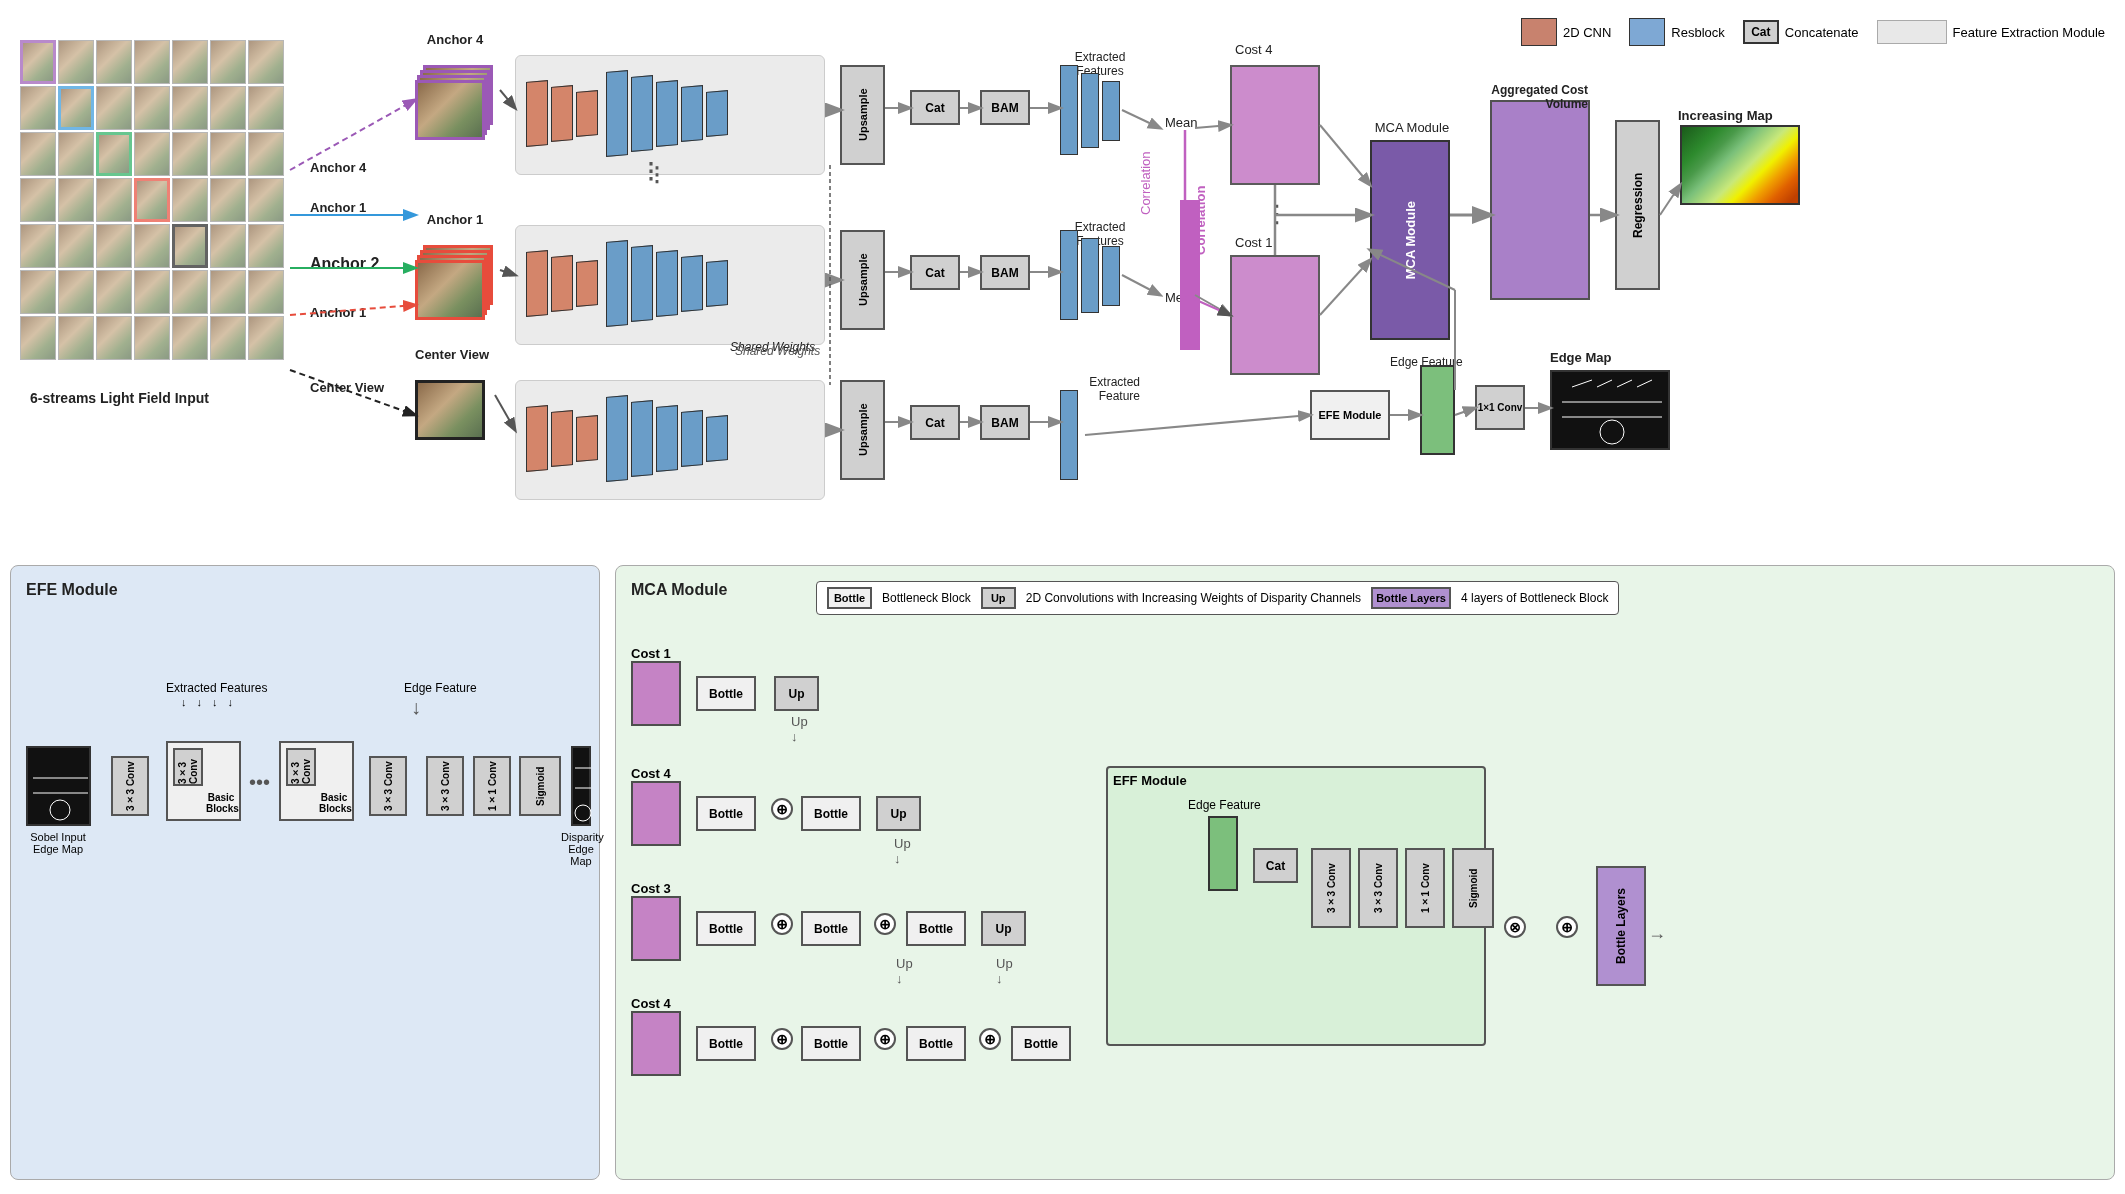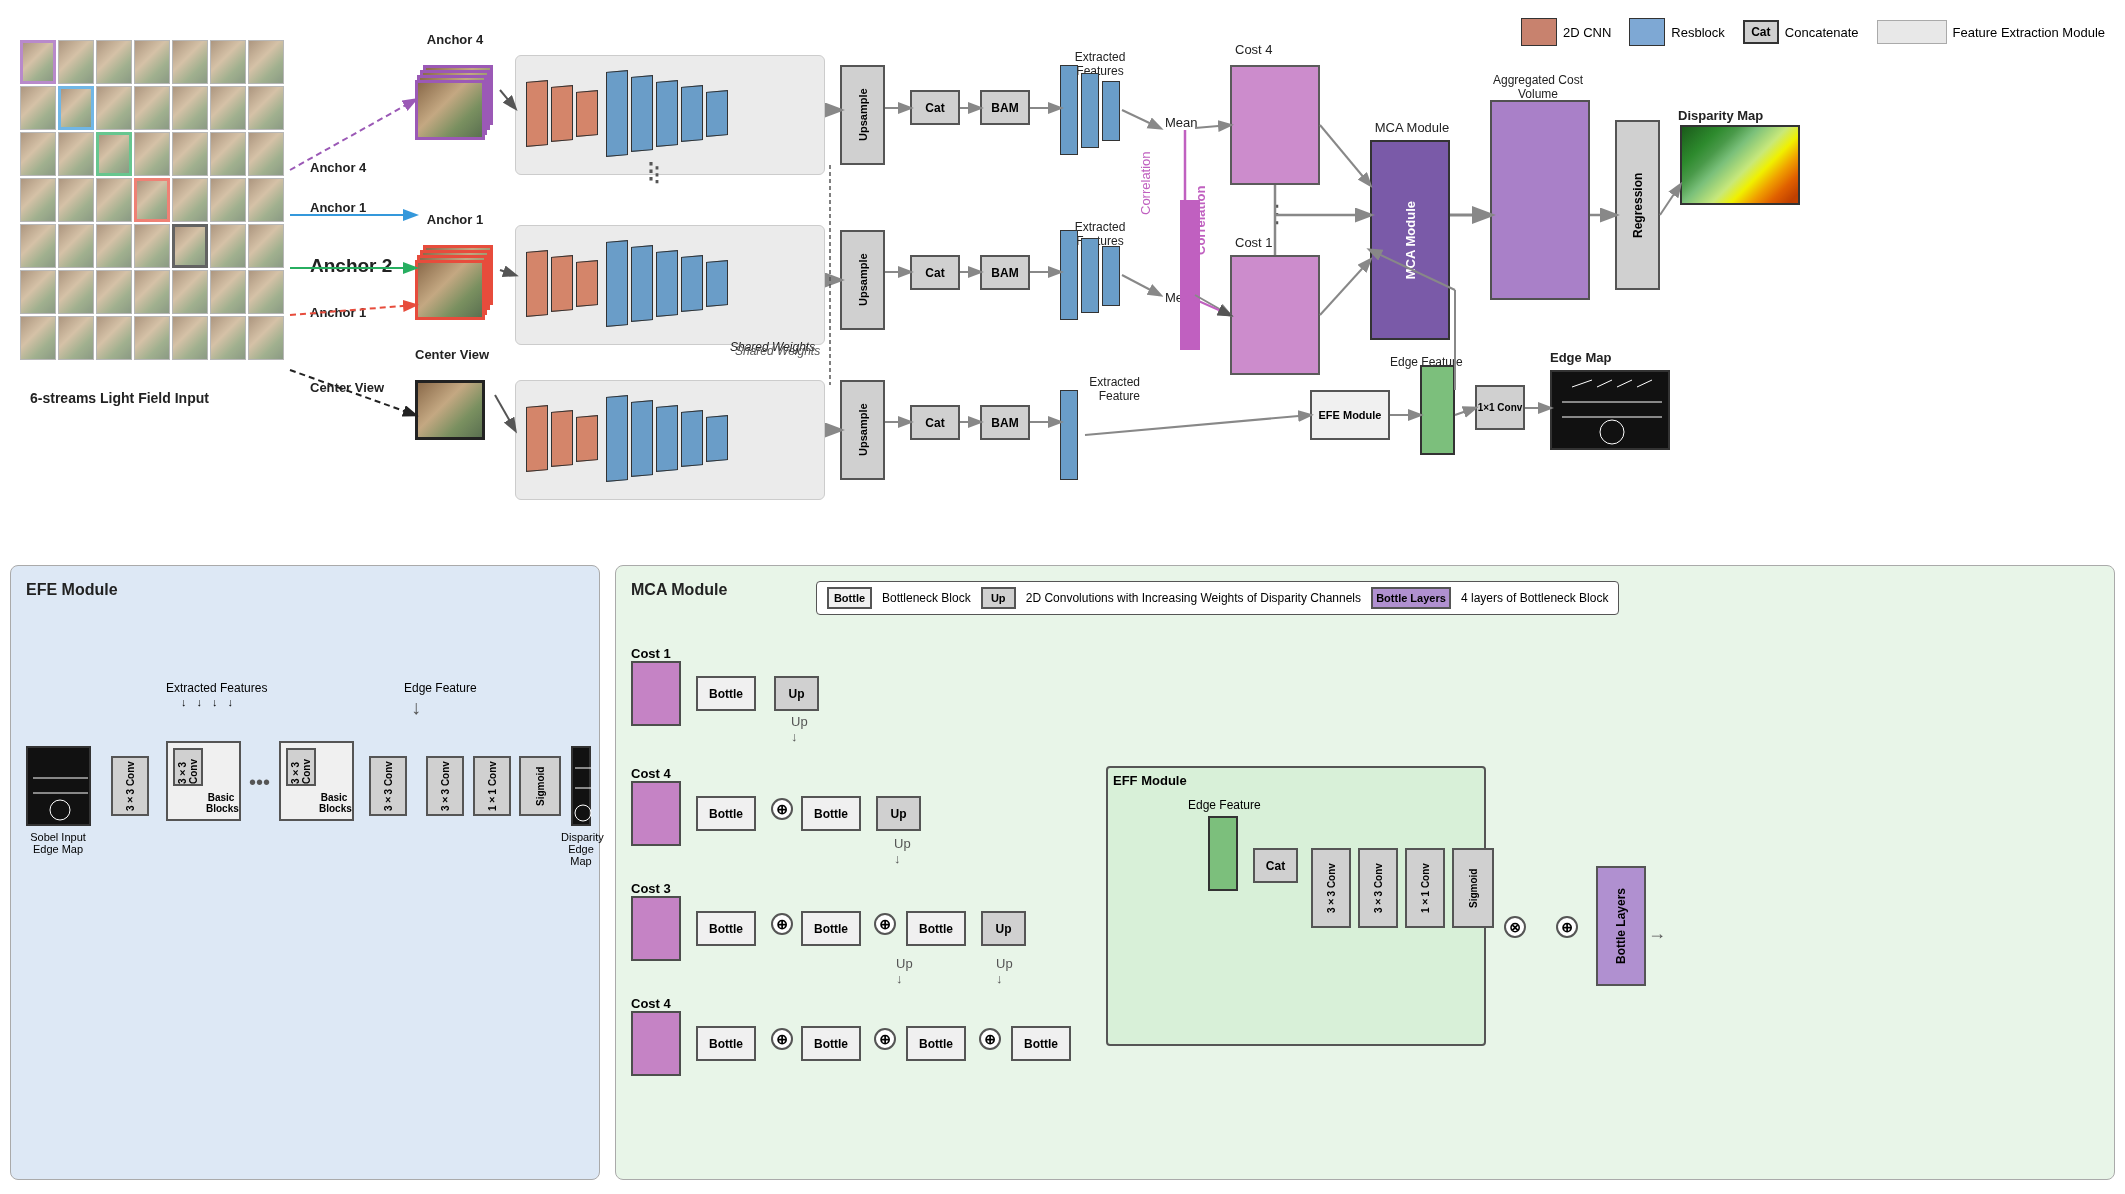--- a/index.html
+++ b/index.html
@@ -515,21 +515,21 @@
         <div class="lf-cell-img"></div>
       </div>
       <div class="lf-cell">
         <div class="lf-cell-img"></div>
       </div>
     </div>
 </div>
 
 <div class="label" style="top:160px; left:310px; font-size:13px; font-weight:bold;">Anchor 4</div>
 <div class="label" style="top:200px; left:310px; font-size:13px; font-weight:bold;">Anchor 1</div>
-<div class="label" style="top:255px; left:310px; font-size:19px; font-weight:bold;">Anchor 2</div>
+<div class="label" style="top:255px; left:310px; font-size:16px; font-weight:bold;">Anchor 2</div>
 <div class="label" style="top:305px; left:310px; font-size:13px; font-weight:bold;">Anchor 1</div>
 <div class="label" style="top:380px; left:310px; font-size:13px; font-weight:bold;">Center View</div>
 
 <div style="position:absolute; top:50px; left:415px;">
   <div class="label" style="position:relative; top:-18px; left:0; font-size:13px; font-weight:bold;">Anchor 4</div>
 
   <div style="position:relative; width:80px; height:90px;">
     <div class="anchor-thumb purple" style="top:0; left:8px;"></div>
     <div class="anchor-thumb purple" style="top:5px; left:5px; position:absolute;"></div>
     <div class="anchor-thumb purple" style="top:10px; left:2px; position:absolute;"></div>
@@ -666,28 +666,28 @@
 <div class="label" style="top:235px; left:1235px; font-size:13px;">Cost 1</div>
 
 <div style="position:absolute; top:200px; left:1265px; font-size:24px; color:#555;">⋮</div>
 
 <div class="mca-box" style="top:140px; left:1370px; width:80px; height:200px;">
   <span style="writing-mode:vertical-rl; transform:rotate(180deg);">MCA Module</span>
 </div>
 <div class="label" style="top:120px; left:1362px; font-size:13px; text-align:center; width:100px;">MCA Module</div>
 
 <div style="position:absolute; top:100px; left:1490px; width:100px; height:200px; background:#9b6bbf; border:2px solid #333; opacity:0.85;"></div>
-<div class="label" style="top:73px; left:1488px; font-size:12px; text-align:center; width:100px;">Aggregated Cost Volume</div>
+<div class="label" style="top:83px; left:1488px; font-size:12px; text-align:right; width:100px;font-weight:bold;">Aggregated Cost Volume</div>
 
 <div class="regression-box" style="top:120px; left:1615px; width:45px; height:170px;">
   <span>Regression</span>
 </div>
 
 <div class="disparity-map" style="top:125px; left:1680px;"></div>
-<div class="label" style="top:108px; left:1678px; font-size:13px; font-weight:bold;">Disparity Map</div>
+<div class="label" style="top:108px; left:1678px; font-size:13px; font-weight:bold;">Increasing Map</div>
 
 <div class="efe-box" style="top:390px; left:1310px; width:80px; height:50px;">
   <span>EFE Module</span>
 </div>
 
 <div class="label" style="top:355px; left:1390px; font-size:12px;">Edge Feature</div>
 
 <div class="green-rect" style="top:365px; left:1420px; width:35px; height:90px;"></div>
 
 <div class="conv-box" style="top:385px; left:1475px; width:50px; height:45px;">

